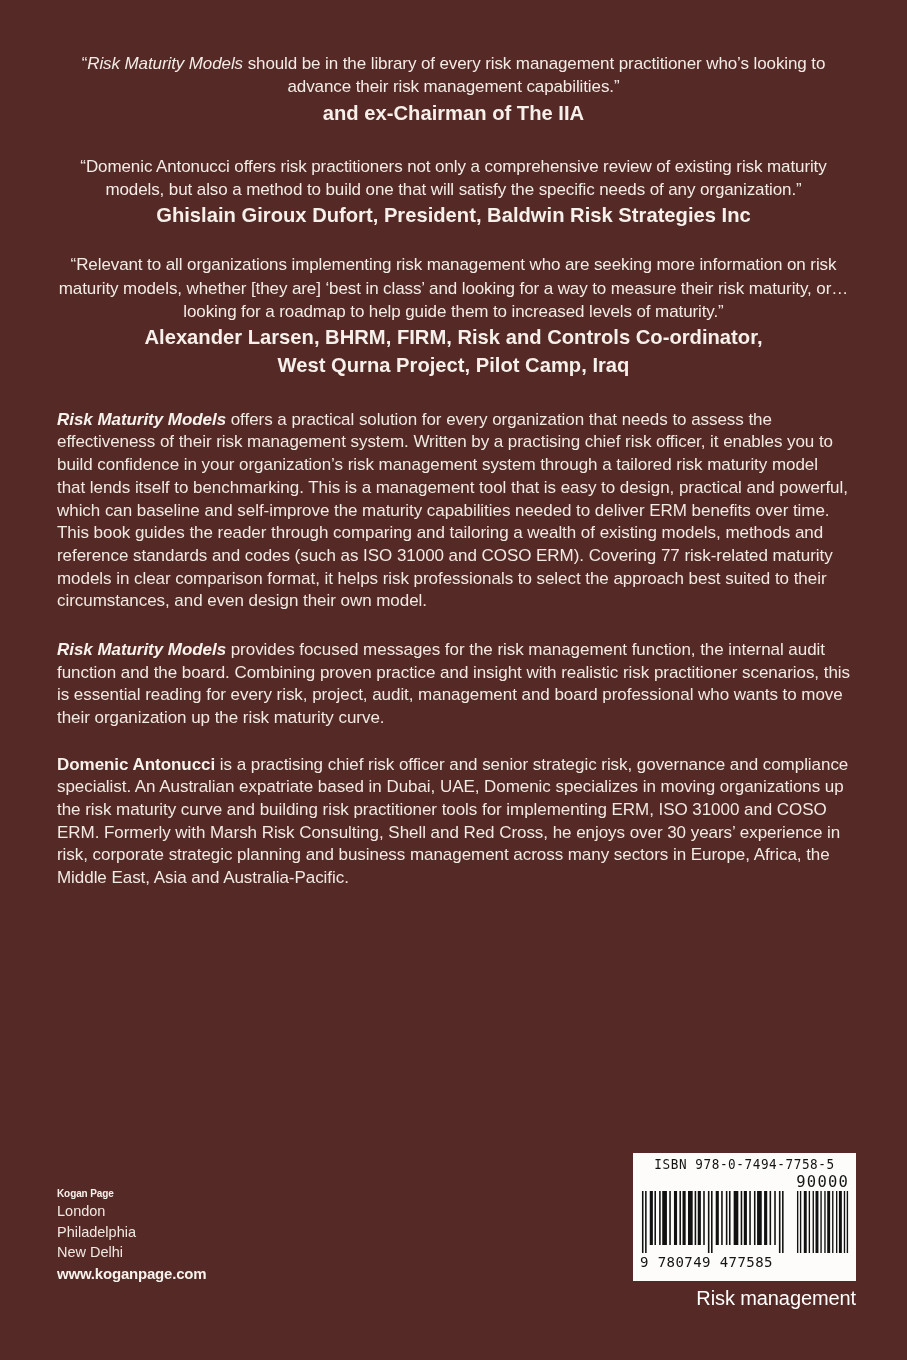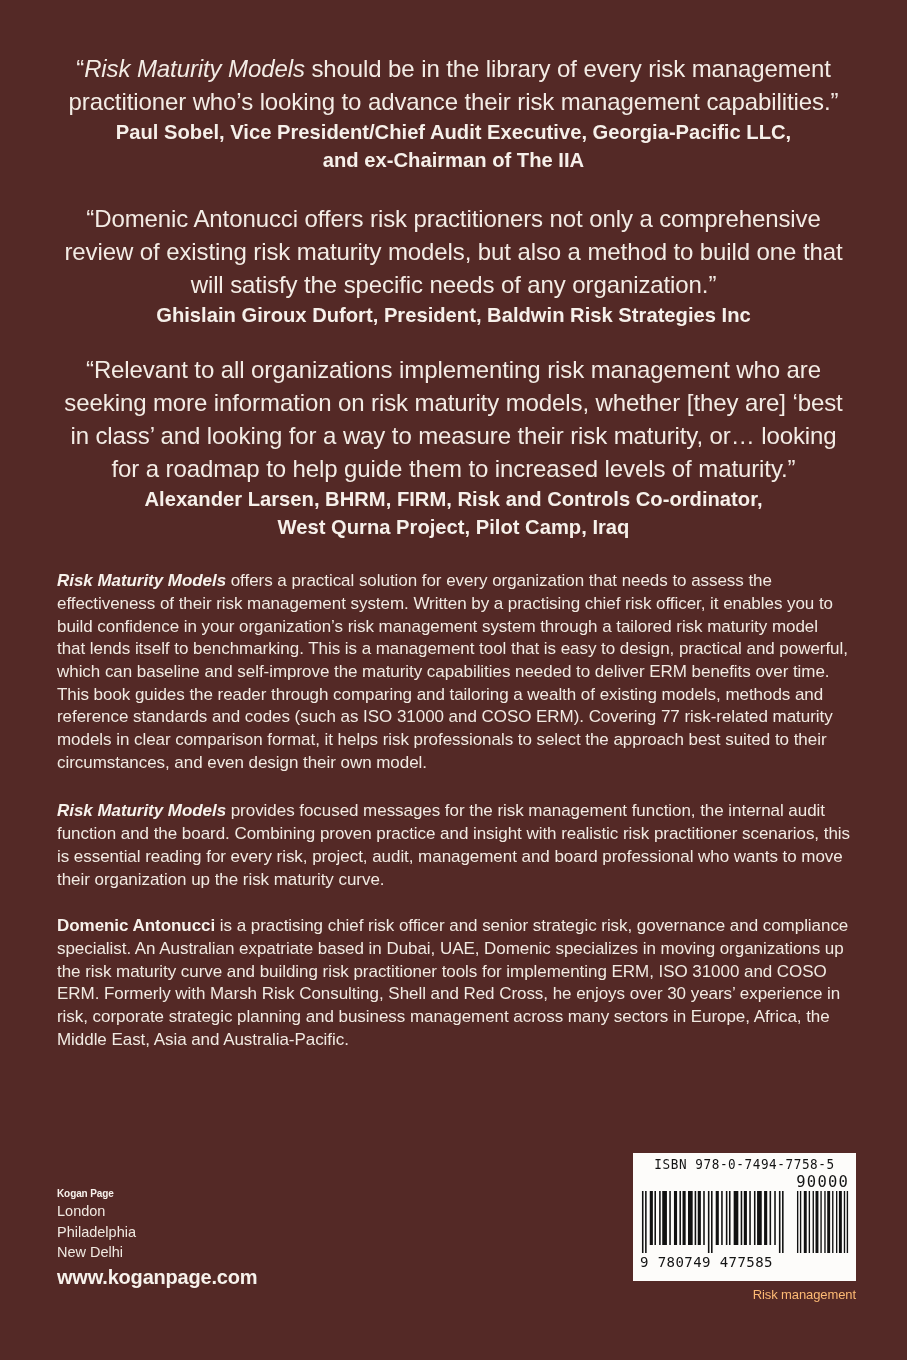--- a/index.html
+++ b/index.html
@@ -27,21 +27,21 @@
   .endorsements {
     padding: 52px 58px 0 58px;
   }
 
   .endorsement {
     text-align: center;
     margin-bottom: 26px;
   }
 
   .endorsement .quote {
-    font-size: 24px;
+    font-size: 17px;
     line-height: 1.38;
     color: #f3ece5;
     letter-spacing: -0.1px;
   }
 
   .endorsement .quote em {
     font-style: italic;
   }
 
   .endorsement .attrib {
@@ -106,21 +106,21 @@
 
   .publisher .pub-name {
     font-weight: bold;
     font-size: 10px;
     color: #f7f2ec;
     letter-spacing: -0.1px;
   }
 
   .publisher .pub-url {
     font-weight: bold;
-    font-size: 20px;
+    font-size: 15px;
     color: #f7f2ec;
     letter-spacing: -0.2px;
   }
 
   
   .barcode-wrap {
     position: absolute;
     left: 633px;
     top: 3px;
     width: 223px;
@@ -187,35 +187,34 @@
     line-height: 18px;
     white-space: nowrap;
     transform: scaleX(0.97);
     transform-origin: left center;
   }
 
   .subject-label {
     position: absolute;
     right: 51px;
     top: 137px;
-    font-size: 13px;
-    color: #fdba74;
+    font-size: 20px;
+    color: #ffffff;
     letter-spacing: -0.1px;
   }
 </style>
 </head>
 <body>
 
 <div class="cover">
 
   <section class="endorsements">
 
     <div class="endorsement e1">
       <div class="quote">“<em>Risk Maturity Models</em><span> should be in the library of every risk management practitioner who’s looking to advance their risk management capabilities.”</span></div>
-      <div class="attrib">Paul Sobel, Vice President/Chief Audit Executive, Georgia-Pacific LLC,</div>
       <div class="attrib">and ex-Chairman of The IIA</div>
     </div>
 
     <div class="endorsement e2">
       <div class="quote">“Domenic Antonucci offers risk practitioners not only a comprehensive review of existing risk maturity models, but also a method to build one that will satisfy the specific needs of any organization.”</div>
       <div class="attrib">Ghislain Giroux Dufort, President, Baldwin Risk Strategies Inc</div>
     </div>
 
     <div class="endorsement e3">
       <div class="quote">“Relevant to all organizations implementing risk management who are seeking more information on risk maturity models, whether [they are] ‘best in class’ and looking for a way to measure their risk maturity, or… looking for a roadmap to help guide them to increased levels of maturity.”</div>

